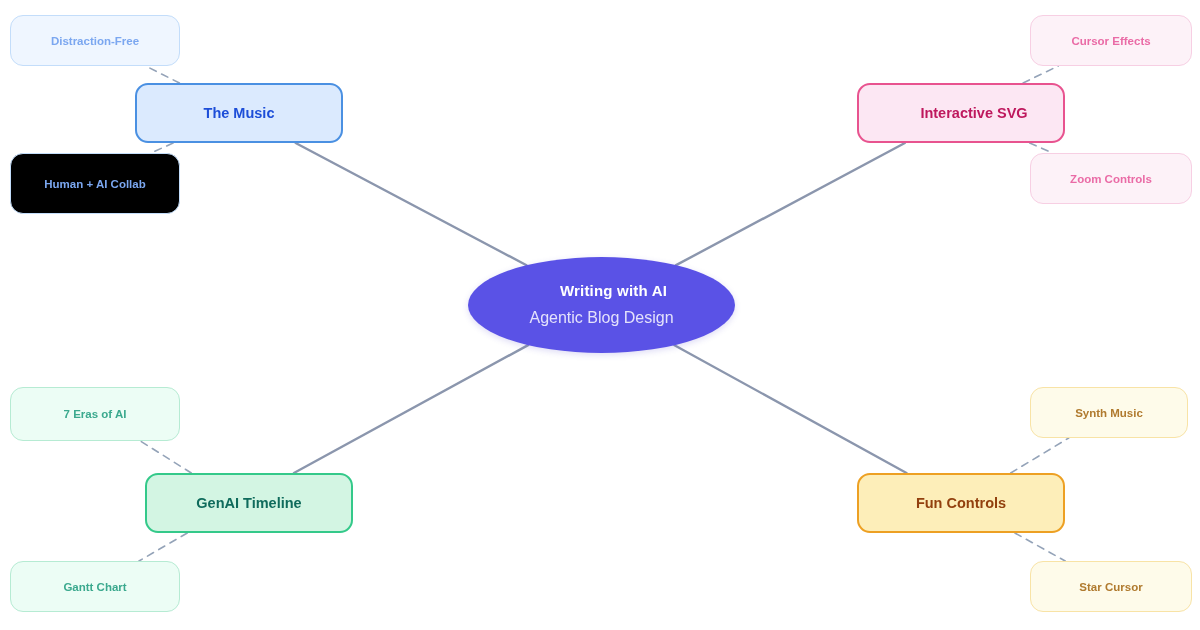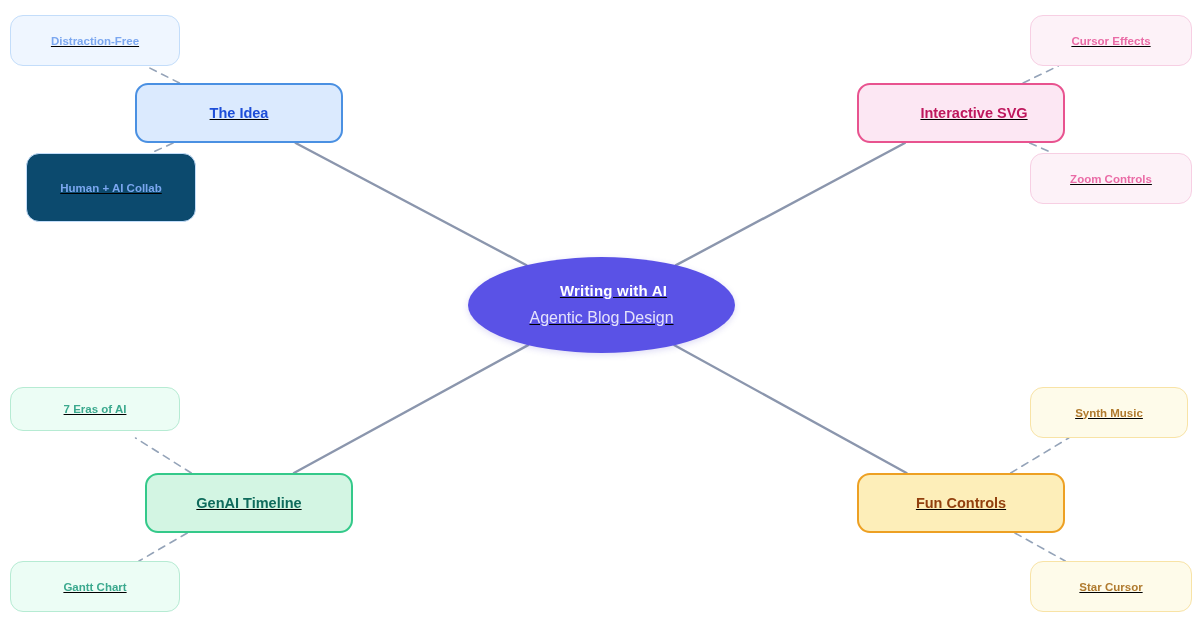--- a/index.html
+++ b/index.html
@@ -30,21 +30,20 @@
   
   .node {
     position: absolute;
     box-sizing: border-box;
     display: flex;
     flex-direction: column;
     align-items: center;
     justify-content: center;
     text-align: center;
     border-radius: 12px;
-    text-decoration: underline;
   }
 
   
   .node.central {
     border-radius: 50%;
     background: #5a52e6;
     border: none;
     box-shadow: 0 2px 6px rgba(70,60,200,0.18);
     line-height: 1.25;
   }
@@ -95,41 +94,41 @@
       <line x1="187.2634730538922" y1="533" x2="138.9760479041916" y2="561" stroke="#94a3b8" stroke-width="1.6" stroke-dasharray="7,6" stroke-linecap="round"></line>
       <line x1="1010.7237569060774" y1="473" x2="1068.7348066298343" y2="438" stroke="#94a3b8" stroke-width="1.6" stroke-dasharray="7,6" stroke-linecap="round"></line>
       <line x1="1014.8922155688623" y1="533" x2="1065.1916167664672" y2="561" stroke="#94a3b8" stroke-width="1.6" stroke-dasharray="7,6" stroke-linecap="round"></line>
     </svg>
   <div id="nodes">
       <div class="node central" style="left: 468px; top: 257px; width: 267px; height: 96px; background: rgb(90, 82, 230);">
         <div class="central-title" style="color: rgb(255, 255, 255); margin-left: 24px;">Writing with AI</div>
         <div class="central-subtitle" style="color: rgb(228, 226, 251);">Agentic Blog Design</div>
       </div>
       <div class="node branch" style="left: 135px; top: 83px; width: 208px; height: 60px; background: rgb(219, 234, 254); border-color: rgb(74, 144, 226);">
-        <span style="color: rgb(29, 78, 216);">The Idea</span>
+        <span style="color: rgb(29, 78, 216);">The Music</span>
       </div>
       <div class="node leaf" style="left: 10px; top: 15px; width: 170px; height: 51px; background: rgb(239, 246, 255); border-color: rgb(195, 221, 250);">
         <span style="color: rgb(123, 167, 240);">Distraction-Free</span>
       </div>
-      <div class="node leaf" style="left: 10px; top: 153px; width: 170px; height: 69px; background: #0c4a6e; border-color: rgb(195, 221, 250); margin-left: 16px;">
+      <div class="node leaf" style="left: 10px; top: 153px; width: 170px; height: 61px; background: #000000; border-color: rgb(195, 221, 250);">
         <span style="color: rgb(123, 167, 240);">Human + AI Collab</span>
       </div>
       <div class="node branch" style="left: 857px; top: 83px; width: 208px; height: 60px; background: rgb(252, 231, 243); border-color: rgb(232, 83, 143); padding-left: 26px;">
         <span style="color: rgb(190, 24, 93);">Interactive SVG</span>
       </div>
       <div class="node leaf" style="left: 1030px; top: 15px; width: 162px; height: 51px; background: rgb(253, 242, 248); border-color: rgb(247, 207, 227);">
         <span style="color: rgb(234, 107, 166);">Cursor Effects</span>
       </div>
       <div class="node leaf" style="left: 1030px; top: 153px; width: 162px; height: 51px; background: rgb(253, 242, 248); border-color: rgb(247, 207, 227);">
         <span style="color: rgb(234, 107, 166);">Zoom Controls</span>
       </div>
       <div class="node branch" style="left: 145px; top: 473px; width: 208px; height: 60px; background: rgb(211, 245, 227); border-color: rgb(52, 201, 138);">
         <span style="color: rgb(15, 107, 92);">GenAI Timeline</span>
       </div>
-      <div class="node leaf" style="left: 10px; top: 387px; width: 170px; height: 44px; background: rgb(236, 253, 245); border-color: rgb(182, 235, 211);">
+      <div class="node leaf" style="left: 10px; top: 387px; width: 170px; height: 54px; background: rgb(236, 253, 245); border-color: rgb(182, 235, 211);">
         <span style="color: rgb(59, 169, 142);">7 Eras of AI</span>
       </div>
       <div class="node leaf" style="left: 10px; top: 561px; width: 170px; height: 51px; background: rgb(236, 253, 245); border-color: rgb(182, 235, 211);">
         <span style="color: rgb(59, 169, 142);">Gantt Chart</span>
       </div>
       <div class="node branch" style="left: 857px; top: 473px; width: 208px; height: 60px; background: rgb(253, 238, 185); border-color: rgb(237, 160, 35);">
         <span style="color: rgb(146, 64, 14);">Fun Controls</span>
       </div>
       <div class="node leaf" style="left: 1030px; top: 387px; width: 158px; height: 51px; background: rgb(254, 251, 234); border-color: rgb(248, 227, 166); text-align: center;">
         <span style="color: rgb(176, 122, 46);">Synth Music</span>

